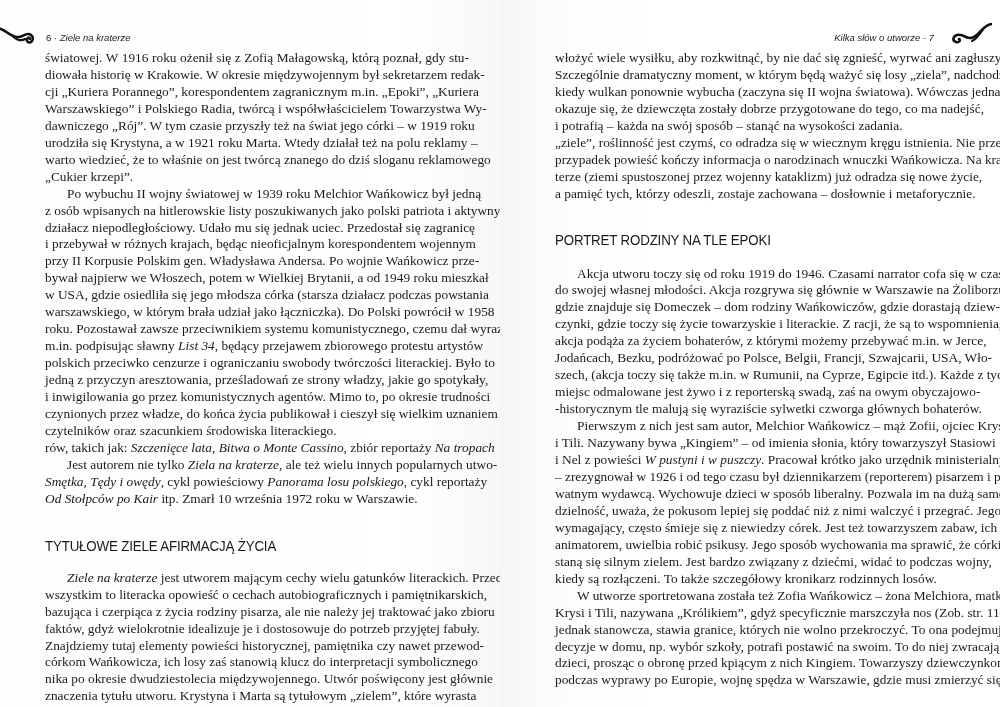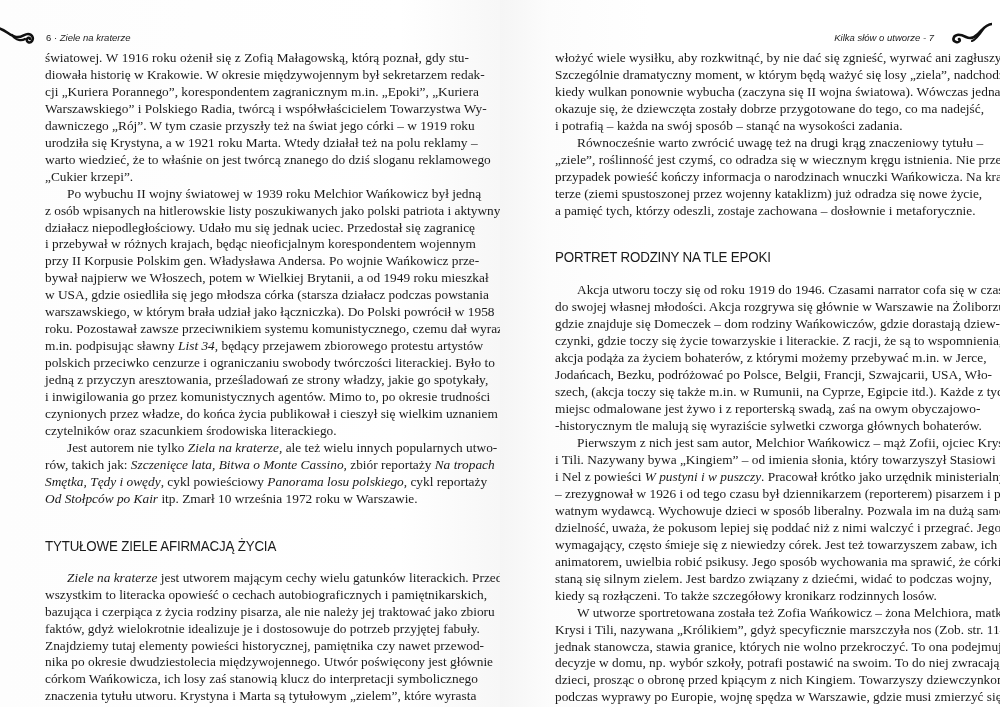--- a/index.html
+++ b/index.html
@@ -81,36 +81,36 @@
             <span class="line"><span>warszawskiego, w którym brała udział jako łączniczka). Do Polski powrócił w 1958</span></span>
             <span class="line"><span>roku. Pozostawał zawsze przeciwnikiem systemu komunistycznego, czemu dał wyraz</span></span>
             <span class="line"><span>m.in. podpisując sławny </span><em>List 34</em><span>, będący przejawem zbiorowego protestu artystów</span></span>
             <span class="line"><span>polskich przeciwko cenzurze i ograniczaniu swobody twórczości literackiej. Było to</span></span>
             <span class="line"><span>jedną z przyczyn aresztowania, prześladowań ze strony władzy, jakie go spotykały,</span></span>
             <span class="line"><span>i inwigilowania go przez komunistycznych agentów. Mimo to, po okresie trudności</span></span>
             <span class="line"><span>czynionych przez władze, do końca życia publikował i cieszył się wielkim uznaniem</span></span>
             <span class="line last"><span>czytelników oraz szacunkiem środowiska literackiego.</span></span>
           </p>
           <p>
+            <span class="line"><span>rów, takich jak: </span><em>Szczenięce lata, Bitwa o Monte Cassino</em><span>, zbiór reportaży </span><em>Na tropach</em></span>
             <span class="line ind"><span>Jest autorem nie tylko </span><em>Ziela na kraterze,</em><span> ale też wielu innych popularnych utwo-</span></span>
-            <span class="line"><span>rów, takich jak: </span><em>Szczenięce lata, Bitwa o Monte Cassino</em><span>, zbiór reportaży </span><em>Na tropach</em></span>
             <span class="line"><em>Smętka, Tędy i owędy</em><span>, cykl powieściowy </span><em>Panorama losu polskiego</em><span>, cykl reportaży</span></span>
             <span class="line last"><em>Od Stołpców po Kair</em><span> itp. Zmarł 10 września 1972 roku w Warszawie.</span></span>
           </p>
         </div>
       <h2 class="h-left">TYTUŁOWE ZIELE AFIRMACJĄ ŻYCIA</h2>
       <div>
           <p>
             <span class="line ind"><em>Ziele na kraterze</em><span> jest utworem mającym cechy wielu gatunków literackich. Przede</span></span>
             <span class="line"><span>wszystkim to literacka opowieść o cechach autobiograficznych i pamiętnikarskich,</span></span>
             <span class="line"><span>bazująca i czerpiąca z życia rodziny pisarza, ale nie należy jej traktować jako zbioru</span></span>
             <span class="line"><span>faktów, gdyż wielokrotnie idealizuje je i dostosowuje do potrzeb przyjętej fabuły.</span></span>
             <span class="line"><span>Znajdziemy tutaj elementy powieści historycznej, pamiętnika czy nawet przewod-</span></span>
+            <span class="line"><span>córkom Wańkowicza, ich losy zaś stanowią klucz do interpretacji symbolicznego</span></span>
             <span class="line"><span>nika po okresie dwudziestolecia międzywojennego. Utwór poświęcony jest głównie</span></span>
-            <span class="line"><span>córkom Wańkowicza, ich losy zaś stanowią klucz do interpretacji symbolicznego</span></span>
             <span class="line"><span>znaczenia tytułu utworu. Krystyna i Marta są tytułowym „zielem”, które wyrasta</span></span>
             <span class="line"><span>na „kraterze” – który należy rozumieć bardziej dosłownie jako Polskę w danym, cięż-</span></span>
           </p>
         </div>
     </div>
   </div>
 
   <div class="page page-right">
     <div class="running-head">
       <span class="title">Kilka słów o utworze</span><span> - </span><span>7</span>
@@ -124,21 +124,20 @@
     <div class="textblock">
       <div>
           <p>
             <span class="line"><span>włożyć wiele wysiłku, aby rozkwitnąć, by nie dać się zgnieść, wyrwać ani zagłuszyć.</span></span>
             <span class="line"><span>Szczególnie dramatyczny moment, w którym będą ważyć się losy „ziela”, nadchodzi,</span></span>
             <span class="line"><span>kiedy wulkan ponownie wybucha (zaczyna się II wojna światowa). Wówczas jednak</span></span>
             <span class="line"><span>okazuje się, że dziewczęta zostały dobrze przygotowane do tego, co ma nadejść,</span></span>
             <span class="line last"><span>i potrafią – każda na swój sposób – stanąć na wysokości zadania.</span></span>
           </p>
           <p>
-            <span class="line ind"><span>Równocześnie warto zwrócić uwagę też na drugi krąg znaczeniowy tytułu –</span></span>
             <span class="line"><span>„ziele”, roślinność jest czymś, co odradza się w wiecznym kręgu istnienia. Nie przez</span></span>
             <span class="line"><span>przypadek powieść kończy informacja o narodzinach wnuczki Wańkowicza. Na kra-</span></span>
             <span class="line"><span>terze (ziemi spustoszonej przez wojenny kataklizm) już odradza się nowe życie,</span></span>
             <span class="line last"><span>a pamięć tych, którzy odeszli, zostaje zachowana – dosłownie i metaforycznie.</span></span>
           </p>
         </div>
       <h2 class="h-right">PORTRET RODZINY NA TLE EPOKI</h2>
       <div>
           <p>
             <span class="line ind"><span>Akcja utworu toczy się od roku 1919 do 1946. Czasami narrator cofa się w czasie</span></span>

